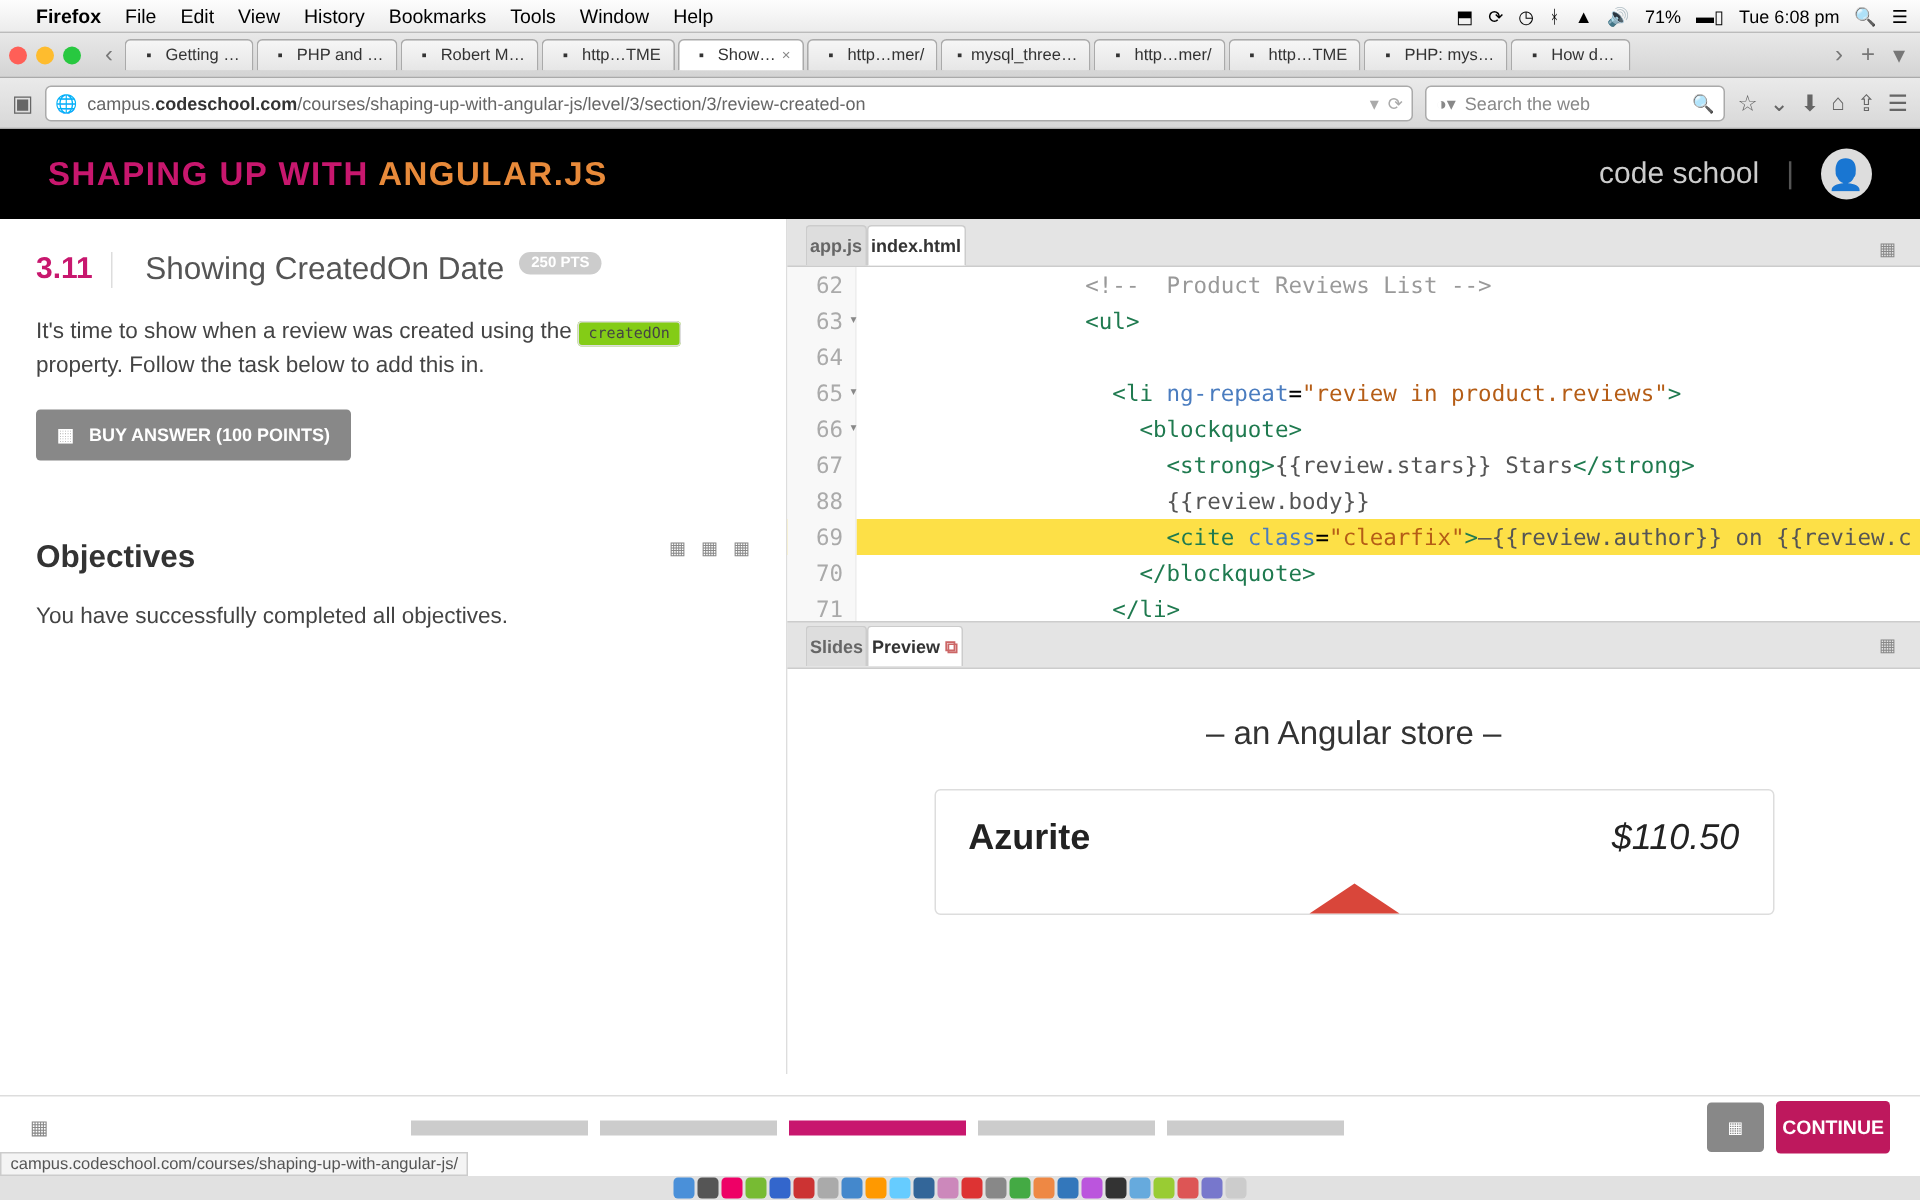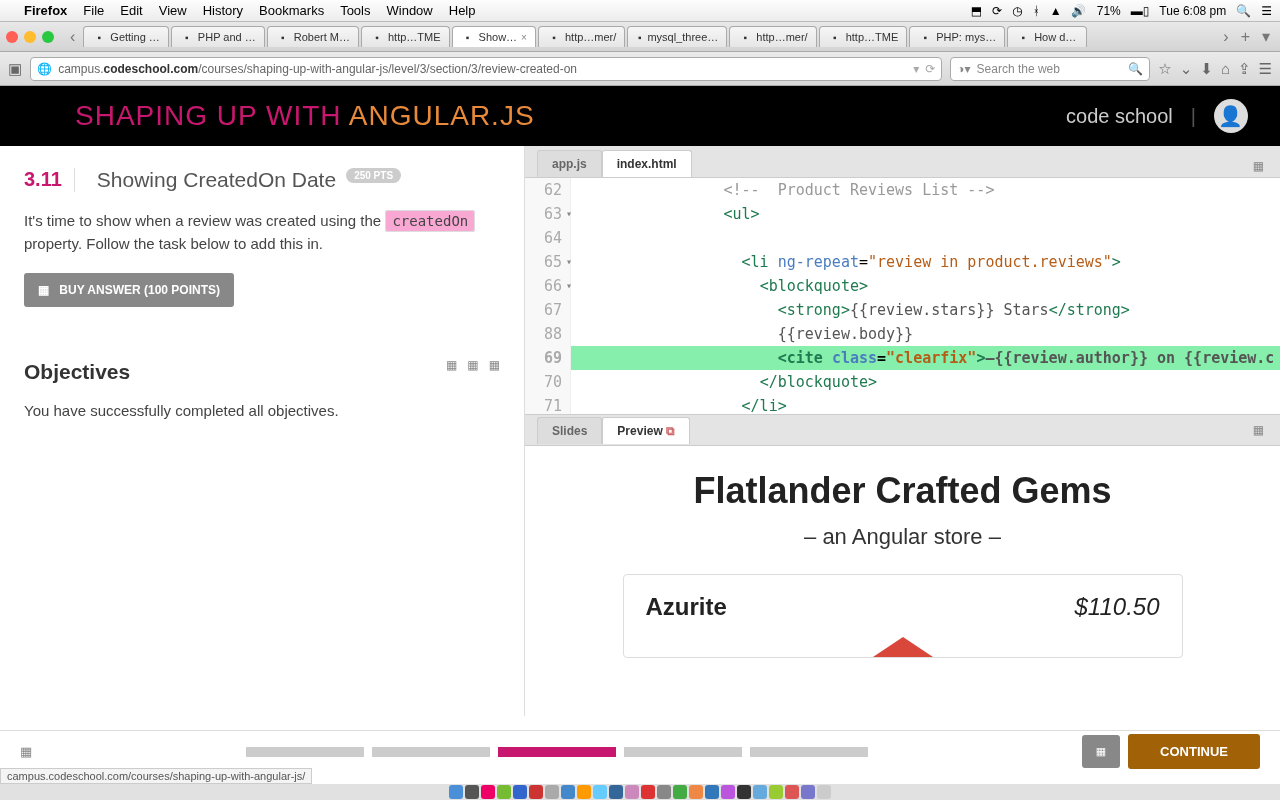--- a/index.html
+++ b/index.html
@@ -23,70 +23,70 @@
 .tab .favicon { width:14px; height:14px; display:inline-flex; align-items:center; justify-content:center; font-size:10px; }
 .tab .x { margin-left:auto; color:#888; font-size:10px; }
 
 .addrbar { height: 34px; background: linear-gradient(#eaeaea,#d8d8d8); border-bottom:1px solid #aaa; display:flex; align-items:center; padding:0 8px; gap:8px; }
 .urlbox { flex:1; display:flex; align-items:center; background:#fff; border:1px solid #aaa; border-radius:4px; height:24px; padding:0 6px; font-size:12px; color:#666; gap:6px; }
 .searchbox { width:200px; display:flex; align-items:center; background:#fff; border:1px solid #aaa; border-radius:4px; height:24px; padding:0 6px; font-size:12px; color:#888; gap:6px; }
 .toolicon { color:#666; font-size:15px; cursor:pointer; }
 
 
 .page-header { height:60px; background:#000; display:flex; align-items:center; padding:0 32px; }
-.brand { font-size:28px; font-weight:400; letter-spacing:1px;margin-left:43px; }
+.brand { font-size:22px; font-weight:700; letter-spacing:1px; }
 .brand .s1{color:#c8176e;} .brand .s2{color:#e88a3a;}
 .brand-right { margin-left:auto; display:flex; align-items:center; gap:18px; color:#ccc; font-size:20px; font-weight:300; }
 .avatar-badge { width:34px; height:34px; border-radius:50%; background:#ddd; display:inline-flex; align-items:center; justify-content:center; }
 
 
 .main { display:flex; height:570px; }
 .leftpane { width:524px; padding:22px 24px; background:#fff; }
 .section-num { color:#c8176e; font-weight:700; font-size:20px; }
 .section-title { font-size:21px; color:#555; font-weight:400; margin-left:10px; }
 .pts-badge { background:#ccc; color:#fff; font-size:10px; font-weight:700; border-radius:10px; padding:2px 8px; margin-left:10px; }
 .lesson-head { display:flex; align-items:flex-start; margin-bottom:18px; }
 .sep { width:1px; height:24px; background:#ddd; margin:0 12px; }
 .lesson-body { font-size:15px; color:#444; line-height:1.5; }
-.inlinecode { font-family: Menlo, monospace; font-size:14px; background:#f9a8d4; border:1px solid #ddd; border-radius:3px; padding:2px 6px; }
+.inlinecode { font-family: Menlo, monospace; font-size:10px; background:#84cc16; border:1px solid #ddd; border-radius:3px; padding:2px 6px; }
 .buybtn { margin-top:18px; background:#888; color:#fff; font-size:12px; font-weight:700; border:none; padding:10px 14px; border-radius:3px; display:inline-flex; align-items:center; gap:10px; cursor:pointer; }
 .objectives-h { font-size:21px; font-weight:700; color:#333; margin-top:53px; }
 .obj-row { display:flex; align-items:center; }
 .obj-icons { margin-left:auto; display:flex; gap:10px; color:#888; font-size:12px; }
 .obj-text { font-size:15px; color:#444; margin-top:18px; }
 
 .rightpane { flex:1; background:#f1f1f1; display:flex; flex-direction:column; border-left:1px solid #ddd; }
 .code-tabs { height:32px; background:#e4e4e4; display:flex; align-items:flex-end; padding:0 12px; gap:0; border-bottom:1px solid #ccc; }
-.ctab { padding:6px 14px; font-size:12px; font-weight:700; color:#666; background:#ddd; border:1px solid #ccc; border-bottom:none; border-radius:3px 3px 0 0; cursor:pointer; }
+.ctab { padding:6px 2px; font-size:12px; font-weight:700; color:#666; background:#ddd; border:1px solid #ccc; border-bottom:none; border-radius:3px 3px 0 0; cursor:pointer; }
 .ctab.active { background:#fff; color:#333; }
 .ctab-ic { margin-left:auto; color:#888; padding:4px; cursor:pointer; font-size:12px; }
 
 .editor { background:#fff; font-family: Menlo, Consolas, monospace; font-size:15px; line-height:24px; overflow:hidden; height:236px; }
 .erow { display:flex; }
 .gut { width:46px; text-align:right; color:#aaa; padding-right:8px; background:#f8f8f8; border-right:1px solid #eee; position:relative; }
 .fold { position:absolute; right:-2px; color:#888; font-size:10px; }
 .codeline { padding-left:8px; white-space:pre; }
-.hl-row { background:#86efac;font-weight:bold; }
+.hl-row { background:#fde047; }
 .t-tag{color:#1f7a4f;} .t-attr{color:#4a7cbf;} .t-str{color:#b55d16;} .t-cmt{color:#999;} .t-txt{color:#555;}
 
 .preview-tabs { height:32px; background:#e4e4e4; display:flex; align-items:center; padding:0 12px; border-top:1px solid #ccc; border-bottom:1px solid #ccc; }
 .preview-area { flex:1; background:#fff; overflow:hidden; padding:18px 30px 0; }
 .store-title { text-align:center; font-size:36px; font-weight:700; color:#222; margin-top:6px; }
 .store-sub { text-align:center; font-size:22px; color:#333; margin-top:12px; }
 .product-card { border:1px solid #ddd; border-radius:4px; margin:24px auto 0; max-width:560px; padding:18px 22px 0; }
 .prod-row { display:flex; align-items:center;gap:16px; }
 .prod-name { font-size:24px; font-weight:700; color:#222; }
 .prod-price { margin-left:auto; font-size:24px; font-style:italic; color:#222; }
 .gem-shape { width:0; height:0; border-left:30px solid transparent; border-right:30px solid transparent; border-bottom:20px solid #d9463a; margin:16px auto 0; }
 
 
 .footer { position:absolute; bottom:28px; left:0; right:0; height:42px; background:#fff; border-top:1px solid #ddd; display:flex; align-items:center; padding:0 20px; gap:8px; }
 .prog-seg { width:118px; height:10px; background:#ccc; }
 .prog-seg.done { background:#c8176e; }
-.continue-btn { background:#a16207; color:#fff; font-weight:700; font-size:13px; border:none; padding:10px 32px; border-radius:3px; cursor:pointer; }
+.continue-btn { background:#be185d; color:#fff; font-weight:700; font-size:13px; border:none; padding:10px 4px; border-radius:3px; cursor:pointer; }
 .grey-btn { background:#888; color:#fff; padding:10px 14px; border-radius:3px; font-size:11px; cursor:pointer; }
 
 .statusbar { position:absolute; bottom:16px; left:0; font-size:11px; color:#555; background:#f4f4f4; border:1px solid #ccc; padding:1px 6px; }
 
 
 .dock { position:absolute; bottom:0; left:0; right:0; height:16px; background:rgba(220,220,220,0.85); display:flex; align-items:center; justify-content:center; gap:2px; overflow:hidden; }
 .dock span { width:14px; height:14px; border-radius:3px; display:inline-block; }
 </style>
 </head>
 <body>
@@ -285,21 +285,20 @@
       </div>
 
     <div class="preview-tabs">
       <div class="ctab">Slides</div>
       <div class="ctab active">
         <span>Preview</span>&nbsp;<span style="color:#c66">⧉</span>
       </div>
       <span class="ctab-ic">▦</span>
     </div>
     <div class="preview-area">
-      <div class="store-title">Flatlander Crafted Gems</div>
       <div class="store-sub">– an Angular store –</div>
       <div class="product-card">
         <div class="prod-row">
           <span class="prod-name">Azurite</span>
           <span class="prod-price">$110.50</span>
         </div>
         <div class="gem-shape"></div>
       </div>
     </div>
   </div>

